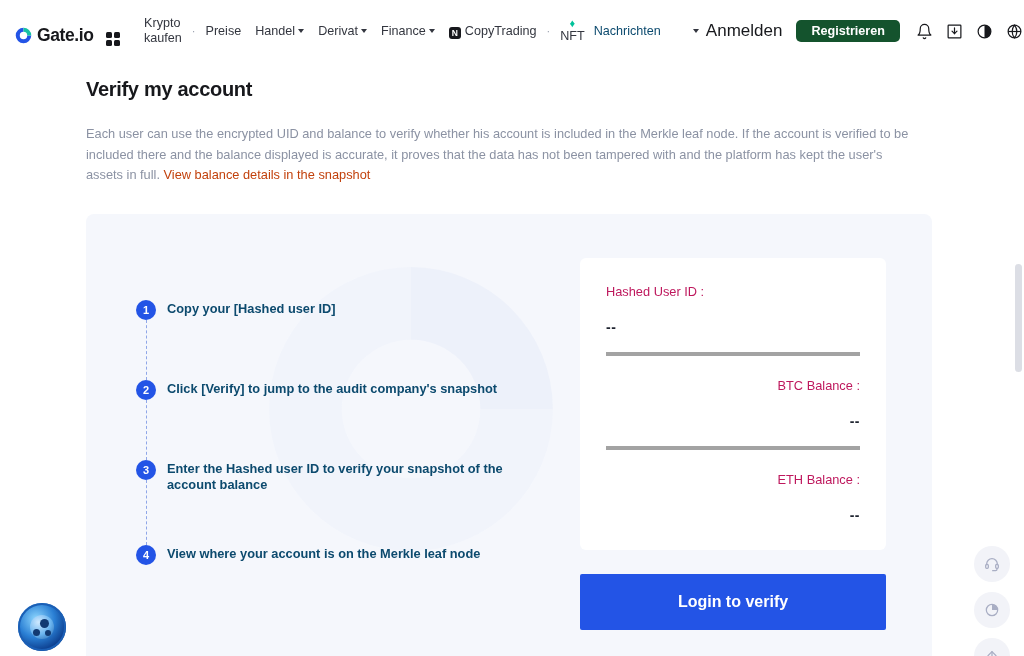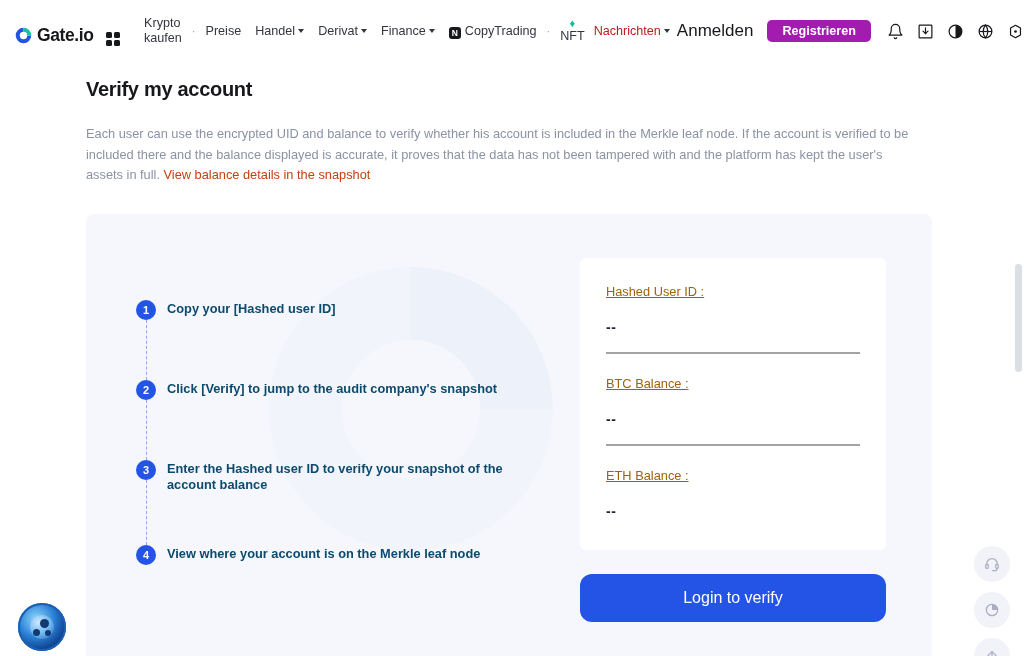--- a/index.html
+++ b/index.html
@@ -49,26 +49,26 @@
     display: inline-block; width: 12px; height: 12px; border-radius: 3px;
     background: #17181c; color: #fff; font-size: 8.5px; font-weight: 700;
     text-align: center; line-height: 12px; margin-right: 4px; vertical-align: -1px;
   }
   .copy-cell { display: flex; flex-direction: row; line-height: 1.18; }
   .nft-cell { display: flex; flex-direction: column; align-items: center; line-height: 1.18; }
   .flame { font-size: 11px; color: #00c29a; line-height: 1; }
 
   .hdr-right { margin-left: auto; display: flex; align-items: center; }
   .hdr-link {
-    font-size: 12.6px; color: #b91c1c; display: flex; align-items: center;
-    cursor: pointer; padding: 0 2px;
+    font-size: 12.6px; color: #0c4a6e; display: flex; align-items: center;
+    cursor: pointer; padding: 0 2px; gap: 29px;
   }
   .signin { font-size: 17px; color: #17181c; margin-left: 5px; cursor: pointer; }
   .btn-register {
-    margin-left: 14px; background: #a21caf; color: #fff;
+    margin-left: 14px; background: #14532d; color: #fff;
     font-size: 12.6px; font-weight: 700; border: none; border-radius: 5px;
     padding: 4px 15px; cursor: pointer; font-family: inherit;
   }
   .icon-group { display: flex; align-items: center; margin-left: 10px; }
   .icon-btn {
     width: 30px; height: 30px; display: flex; align-items: center;
     justify-content: center; cursor: pointer; color: #17181c;
   }
 
   
@@ -116,30 +116,30 @@
     padding-top: 1px;
   }
 
   
   .info-panel {
     position: absolute; left: 494px; top: 44px;
     width: 306px; height: 292px;
     background: #ffffff; border-radius: 6px; padding: 26px 26px 0 26px;
   }
   .info-row { padding-bottom: 17px; }
-  .info-row + .info-row { border-top: 2px solid #a3a3a3; padding-top: 22px; }
-  .info-label { font-size: 12.8px; color: #a16207; text-decoration: underline; }
+  .info-row + .info-row { border-top: 4px solid #a3a3a3; padding-top: 22px; text-align: right; }
+  .info-label { font-size: 12.8px; color: #be185d; }
   .info-value {
     font-size: 14px; font-weight: 700; color: #1f2430; margin-top: 20px;
     letter-spacing: .5px;
   }
   .btn-login {
     position: absolute; left: 494px; top: 360px;
-    width: 306px; height: 48px; background: #2354E6; color: #fff;
-    font-size: 16px; font-weight: 400; border: none; border-radius: 12px;
+    width: 306px; height: 56px; background: #2354E6; color: #fff;
+    font-size: 16px; font-weight: 700; border: none; border-radius: 2px;
     cursor: pointer; font-family: inherit;
   }
 
   
   .fabs {
     position: absolute; right: 14px; top: 468px;
     display: flex; flex-direction: column; gap: 10px; align-items: center;
   }
   .fab {
     width: 36px; height: 36px; border-radius: 50%;

